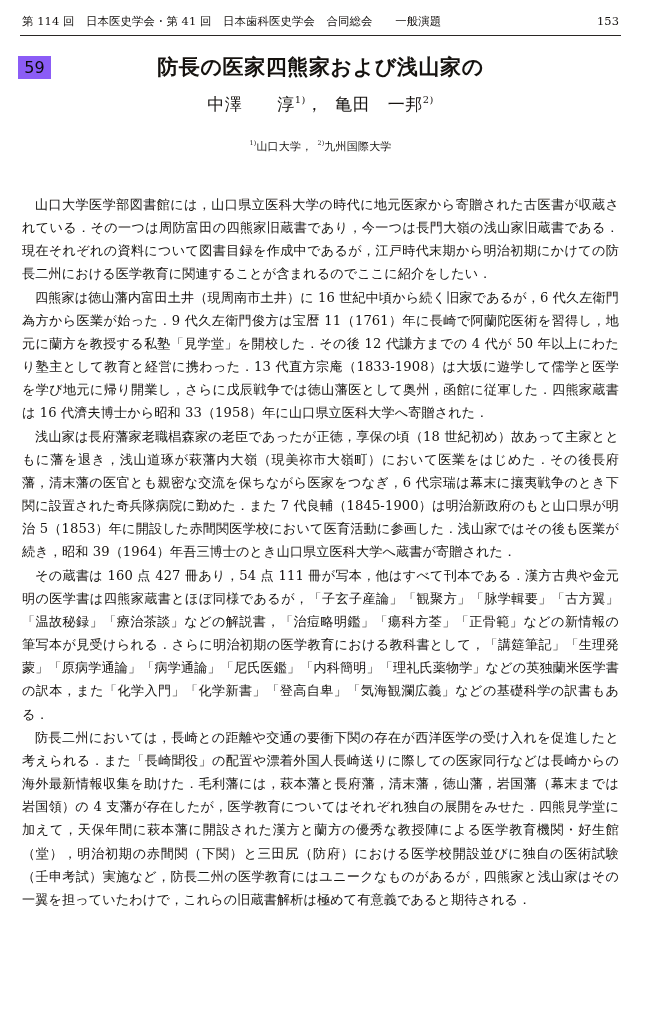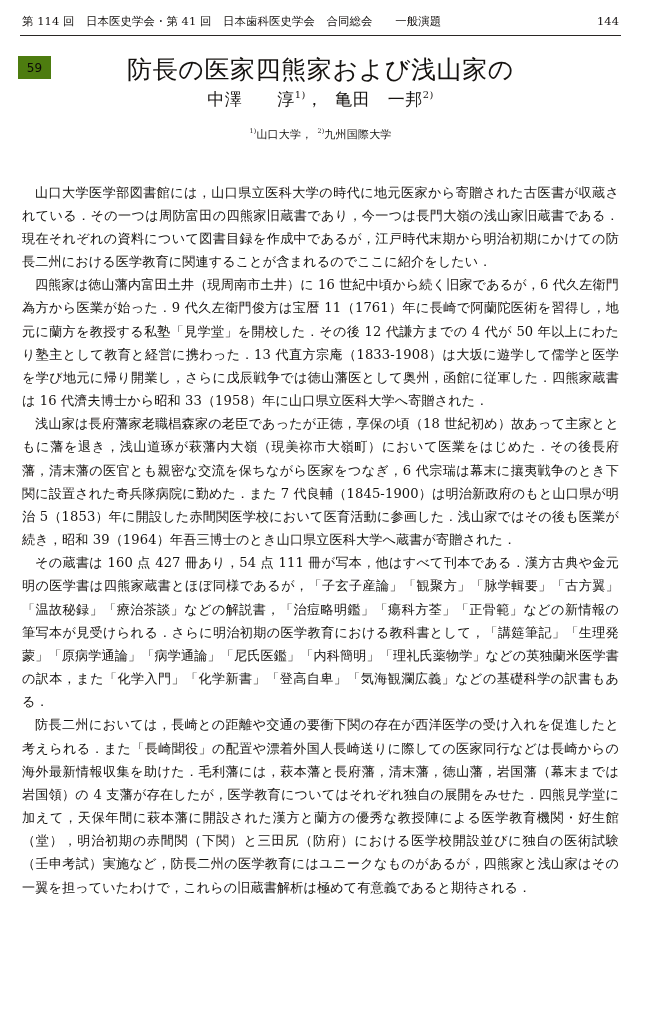--- a/index.html
+++ b/index.html
@@ -53,56 +53,56 @@
     position: relative;
     margin-top: 16px;
     text-align: center;
   }
   .abs-no {
     position: absolute;
     left: 0px;
     top: 4px;
     width: 33px;
     height: 23px;
-    background: #4d7c0f;
+    background: #8b5cf6;
     color: #0c0a08;
-    font-size: 12px;
+    font-size: 16px;
     font-family: "DejaVu Sans", "Liberation Sans", sans-serif;
     display: flex;
     align-items: center;
     justify-content: center;
     line-height: 1;
   }
   .title {
-    font-size: 25px;
+    font-size: 21px;
     line-height: 1.42;
     letter-spacing: 0.6px;
-    font-weight: normal;
-    margin: 0;
+    font-weight: bold;
+    margin: 11px;
     padding: 0 40px;
   }
   .title .ln { display: block; }
 
   
   .authors {
     text-align: center;
     font-size: 17px;
     letter-spacing: 0.5px;
   }
   .authors .gap-sm { display: inline-block; width: 12px; }
   sup {
     font-size: 0.58em;
     vertical-align: super;
     line-height: 0;
   }
   .affil {
     text-align: center;
     font-size: 11px;
     letter-spacing: 0.2px;
-    margin-top: 16px;
+    margin-top: 23px;
   }
   .affil .gap { display: inline-block; width: 5px; }
 
   
   .body {
     margin-top: 39px;
     font-size: 13.1px;
     line-height: 1.77;
     text-align: justify;
     text-justify: inter-character;
@@ -114,21 +114,21 @@
     text-indent: 1em;
   }
 </style>
 </head>
 <body>
 
 <div class="page">
 
   <div class="runhead">
     <div class="runhead-left">第 114 回　日本医史学会・第 41 回　日本歯科医史学会　合同総会　　一般演題</div>
-    <div class="runhead-right">144</div>
+    <div class="runhead-right">153</div>
   </div>
   <hr class="rule">
 
   <div class="title-block">
     <div class="abs-no">59</div>
     <h1 class="title">
       <span class="ln">防長の医家四熊家および浅山家の</span>
     </h1>
   </div>
 

